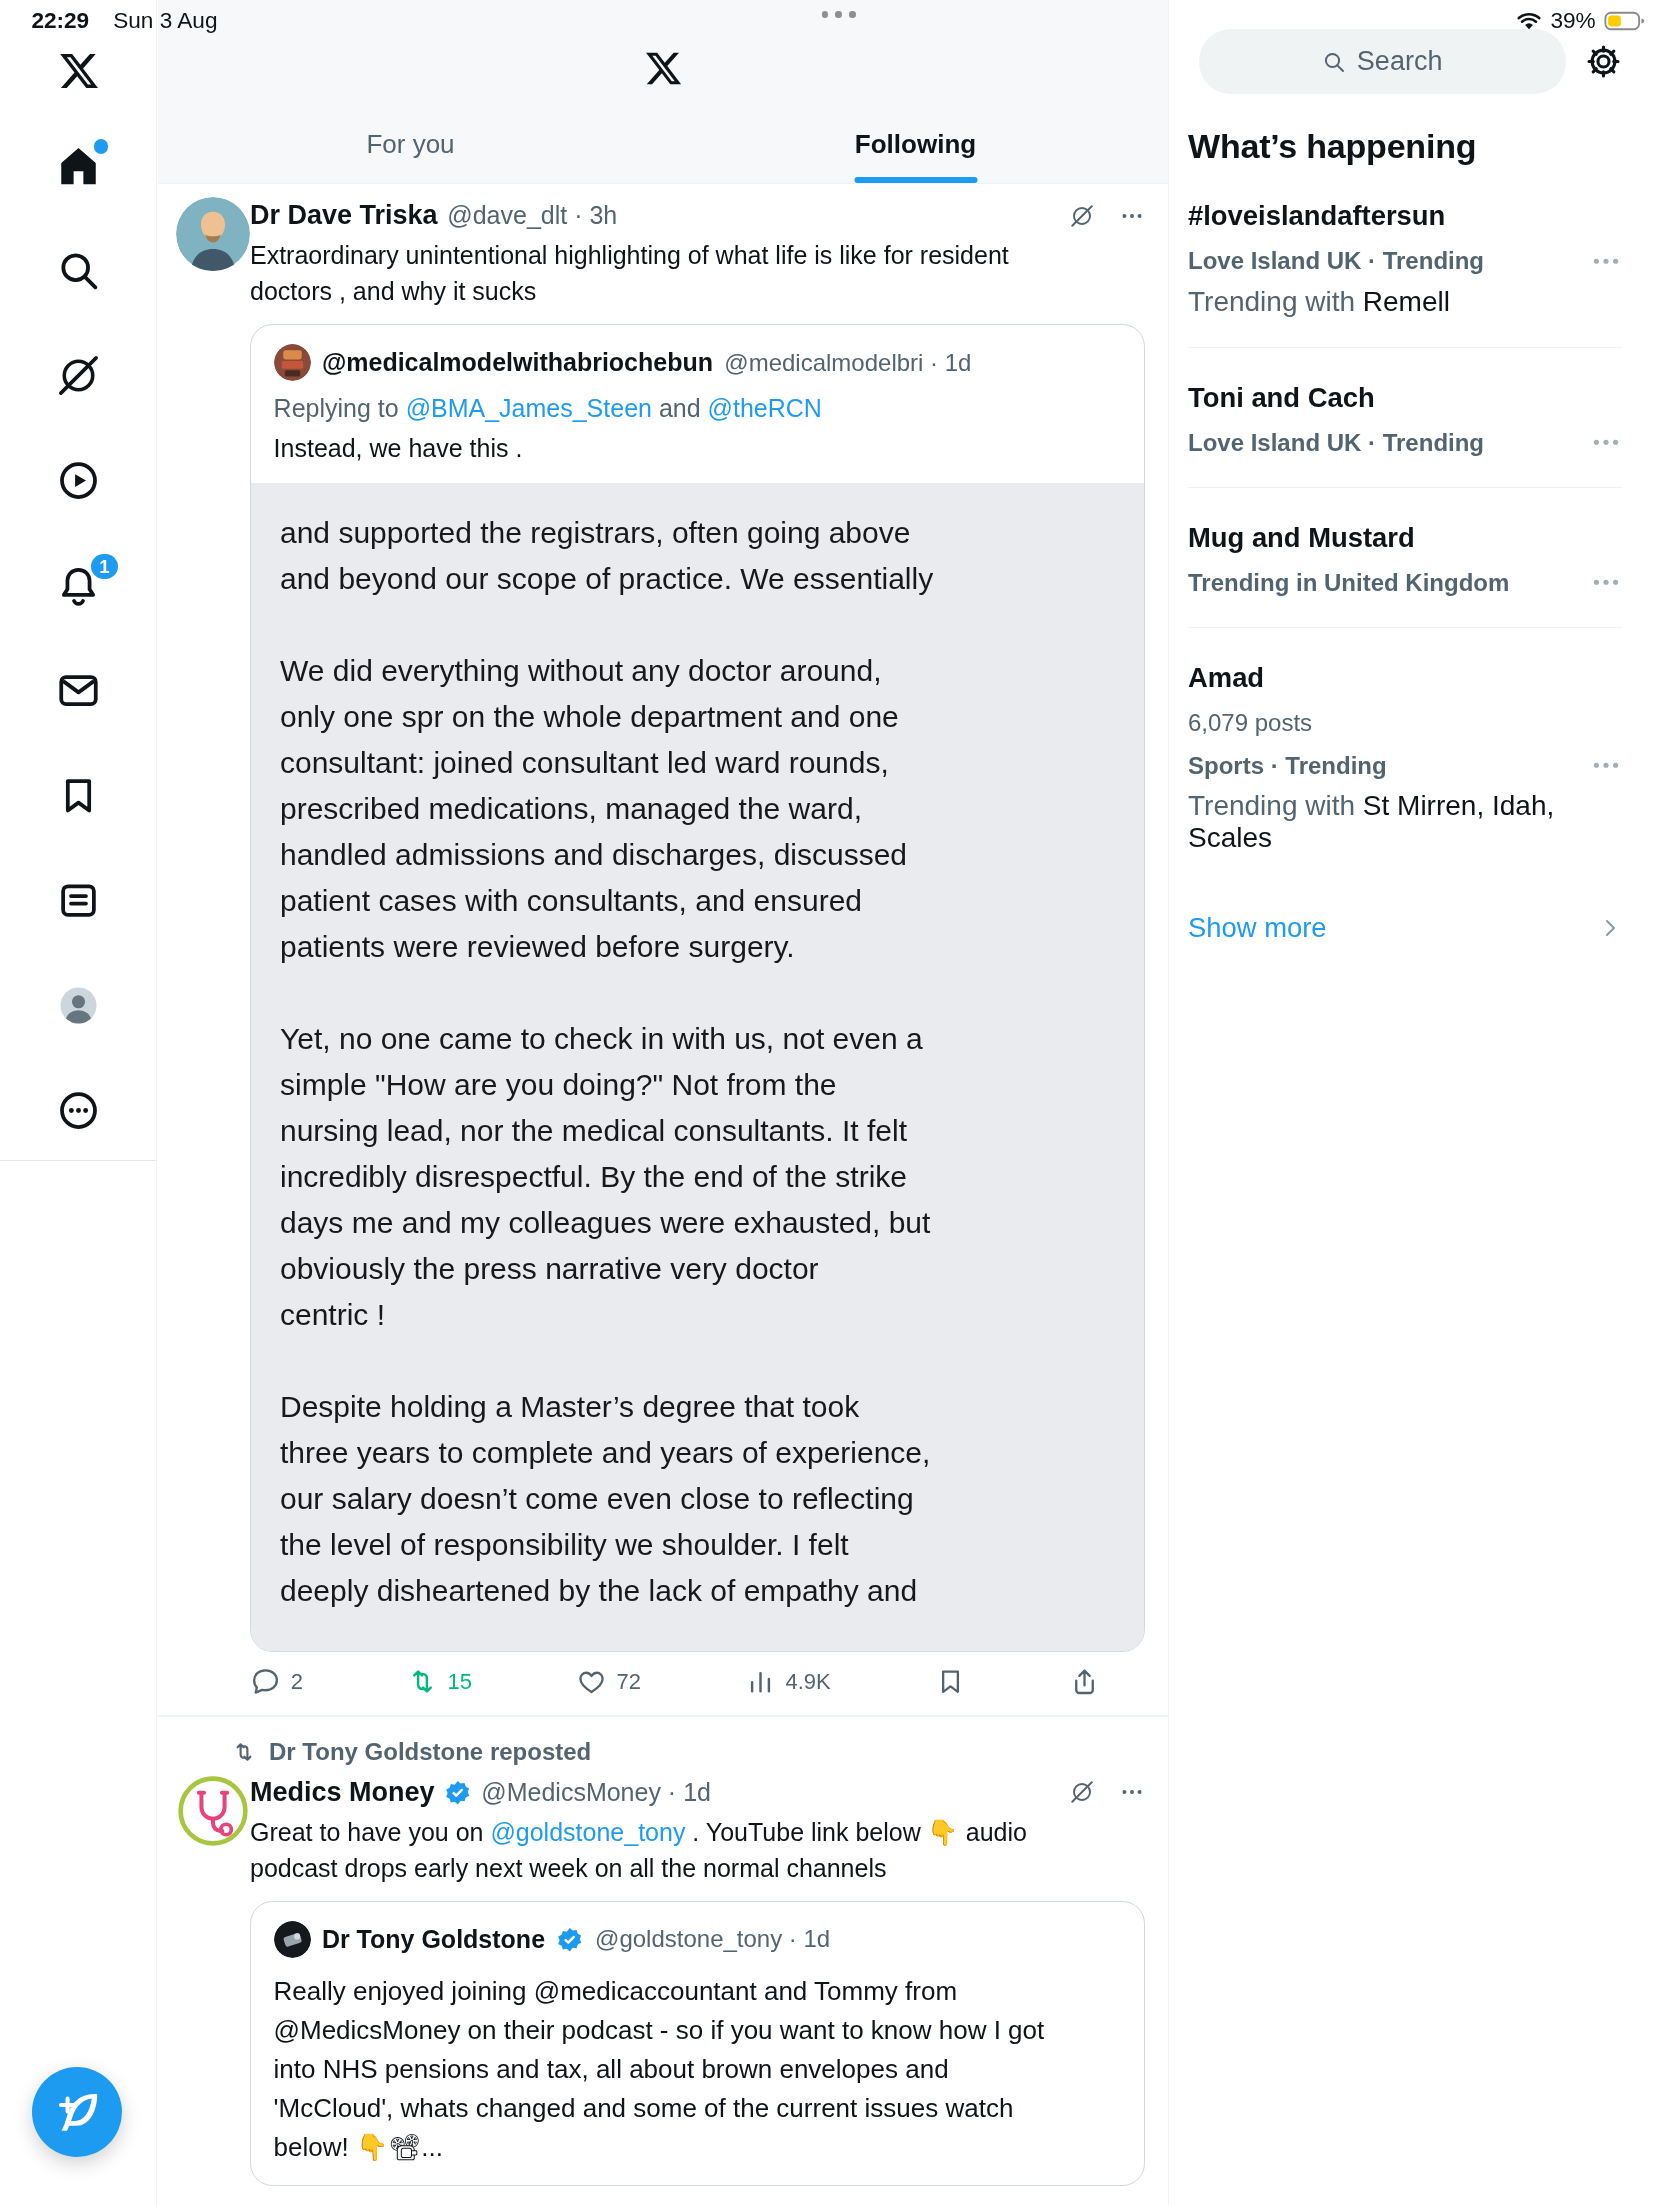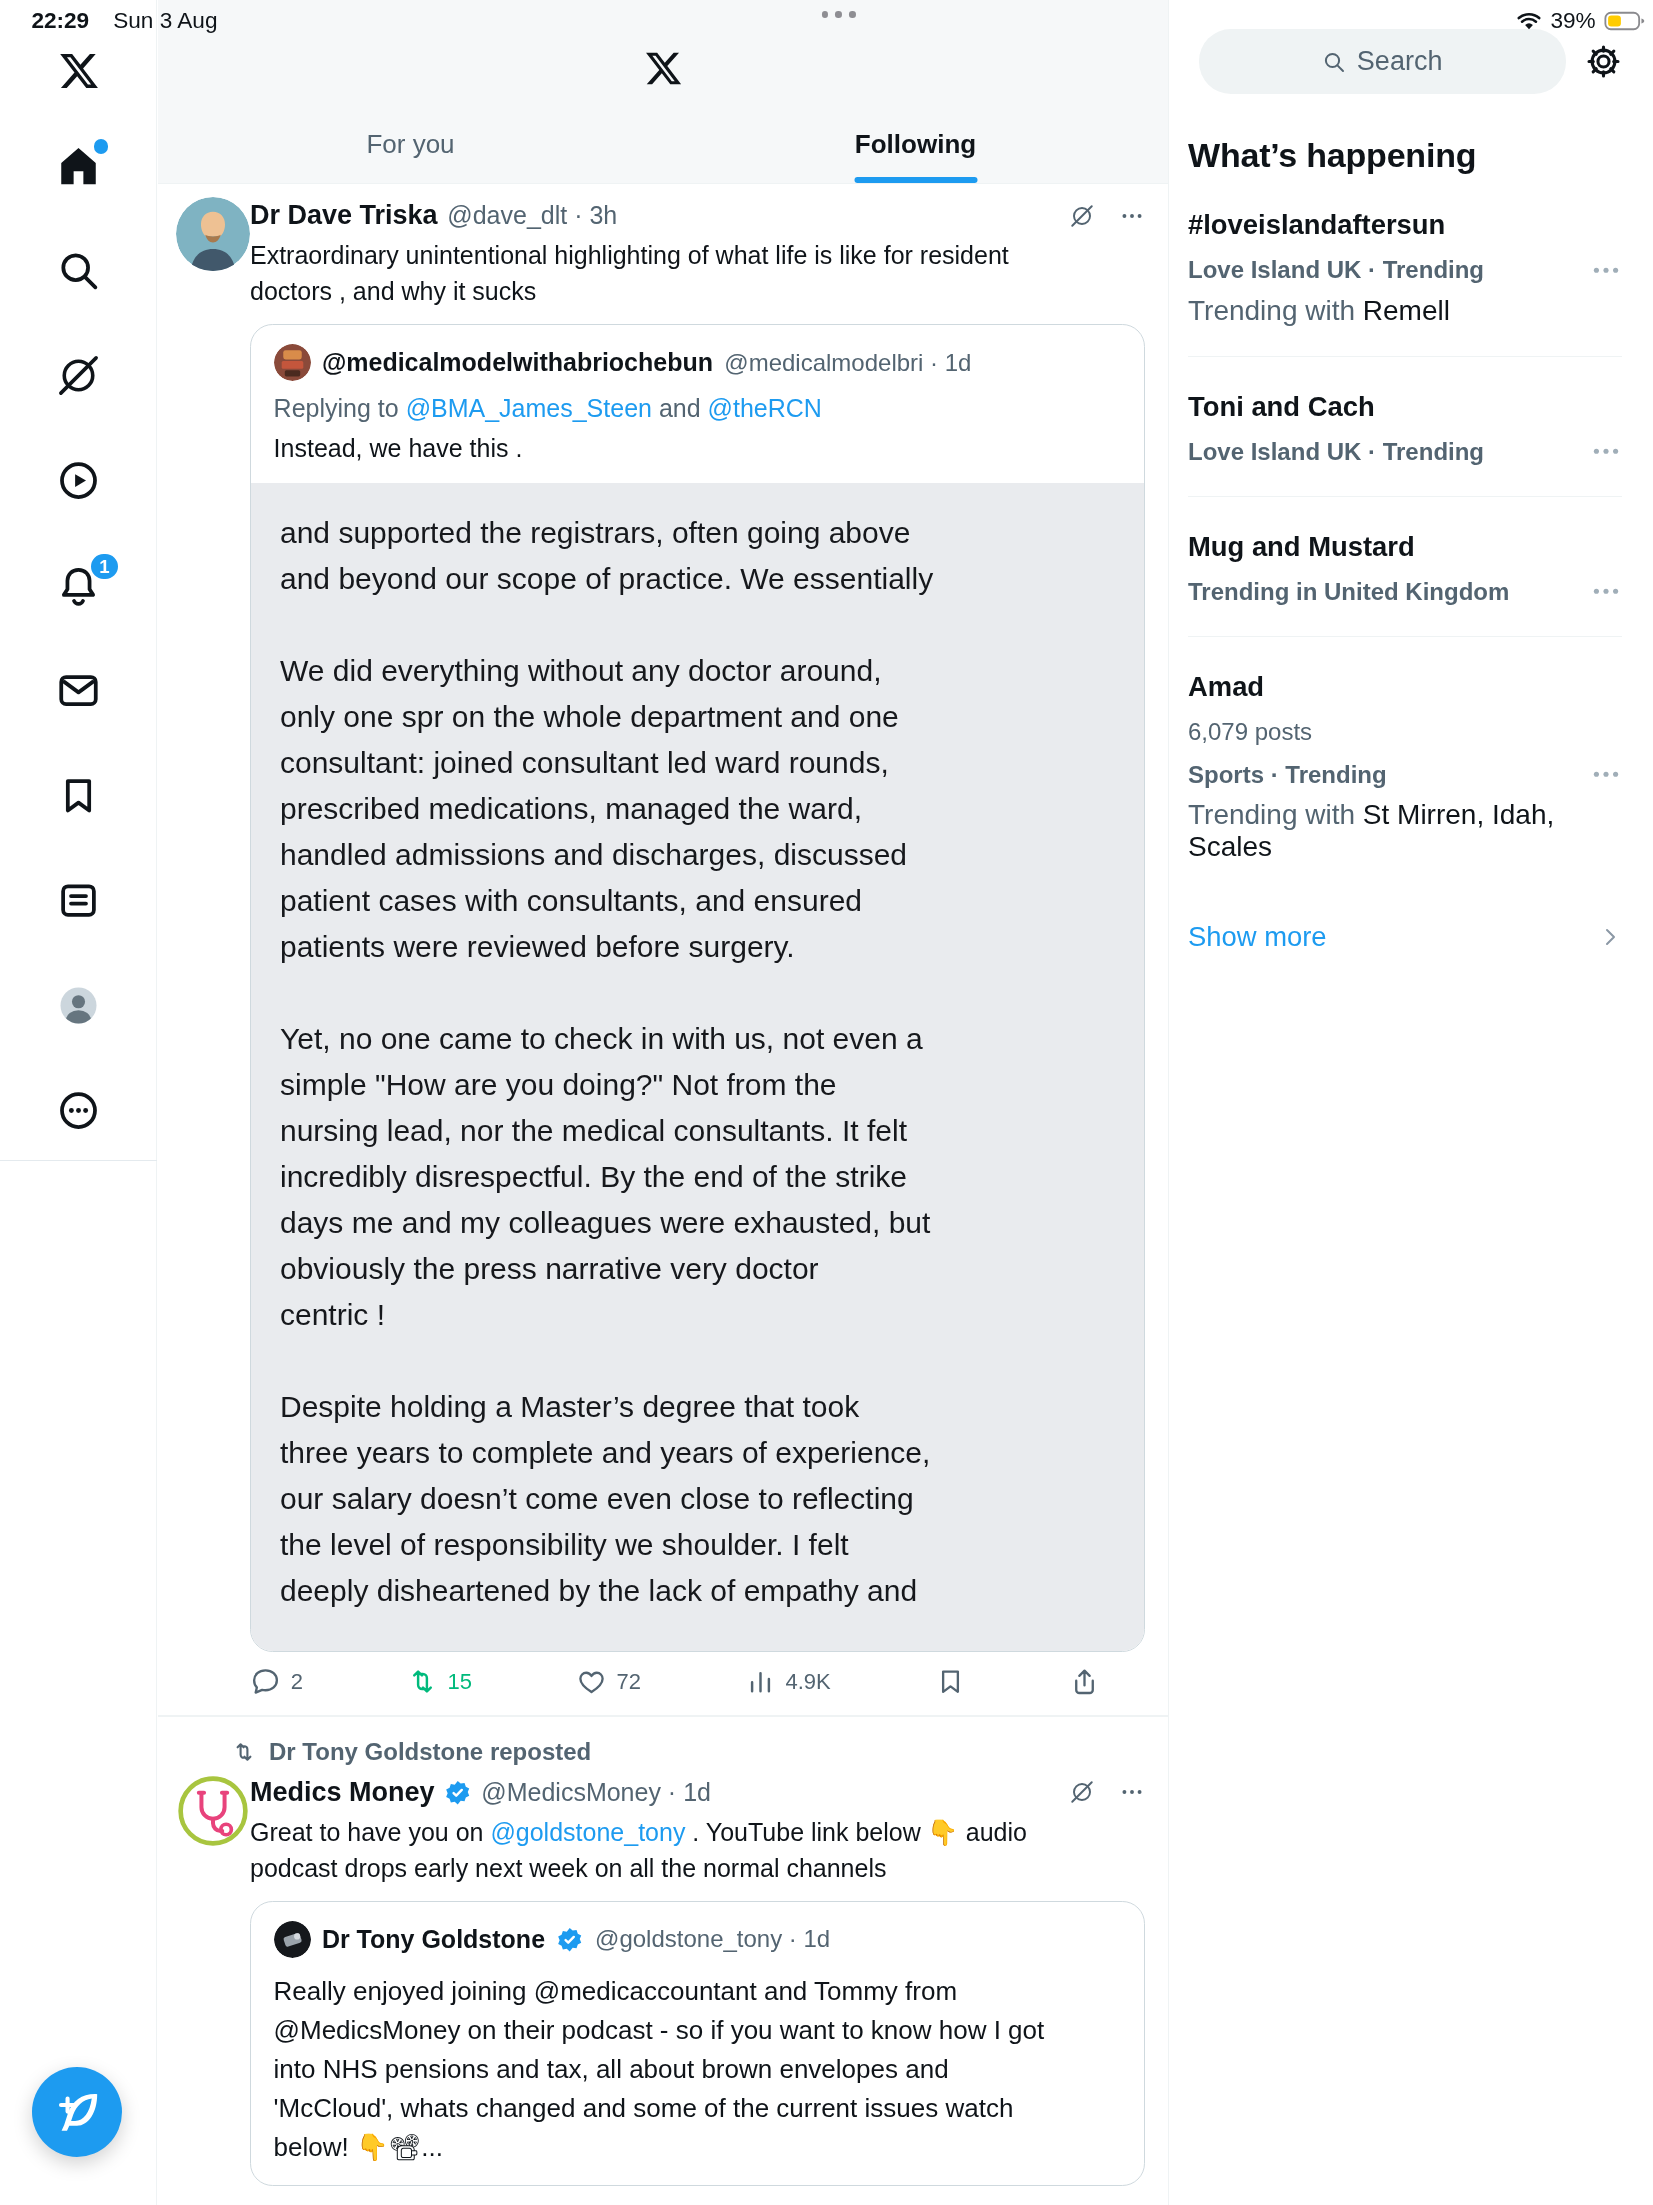--- a/index.html
+++ b/index.html
@@ -97,21 +97,21 @@
   .q2-lines .t-line { white-space:nowrap; }
 
   
   .right { position:absolute; top:0; left:1170px; width:484px; height:2205px; background:#fff; padding:29px 32px 0 18px; }
   .search-row { display:flex; align-items:center; }
   .search-pill { margin-left:10.5px; width:367px; height:65px; border-radius:32px; background:#eff3f4;
                  display:flex; align-items:center; justify-content:center; gap:11.3px; color:#536471;text-align:right; }
   .search-pill svg { width:24px; height:24px; }
   .search-pill .ph { font-size:27px; }
   .gear-btn { margin-left:auto; width:37px; height:37px; color:#0f1419; }
-  .right-heading { margin-top:42px; font-size:34px; font-weight:800; letter-spacing:-0.2px; }
+  .right-heading { margin-top:33px; font-size:34px; font-weight:800; letter-spacing:-0.2px; }
 
   .trend { padding-top:32px; }
   .trend:first-of-type { padding-top:50px; }
   .trend-title { font-size:27.4px; font-weight:700; line-height:36px; }
   .trend-posts { margin-top:11.3px; font-size:24px; color:#536471; line-height:31px; }
   .trend-meta-row { margin-top:11.3px; display:flex; align-items:center; line-height:31px; }
   .trend-meta { font-size:24px; font-weight:700; color:#536471; }
   .trend-dots { margin-left:auto; width:32px; height:14.5px; color:#a0aeb8; }
   .trend-sub { margin-top:9.7px; font-size:28px; color:#536471; line-height:32px; }
   .trend-sub b { color:#0f1419; font-weight:400; }

